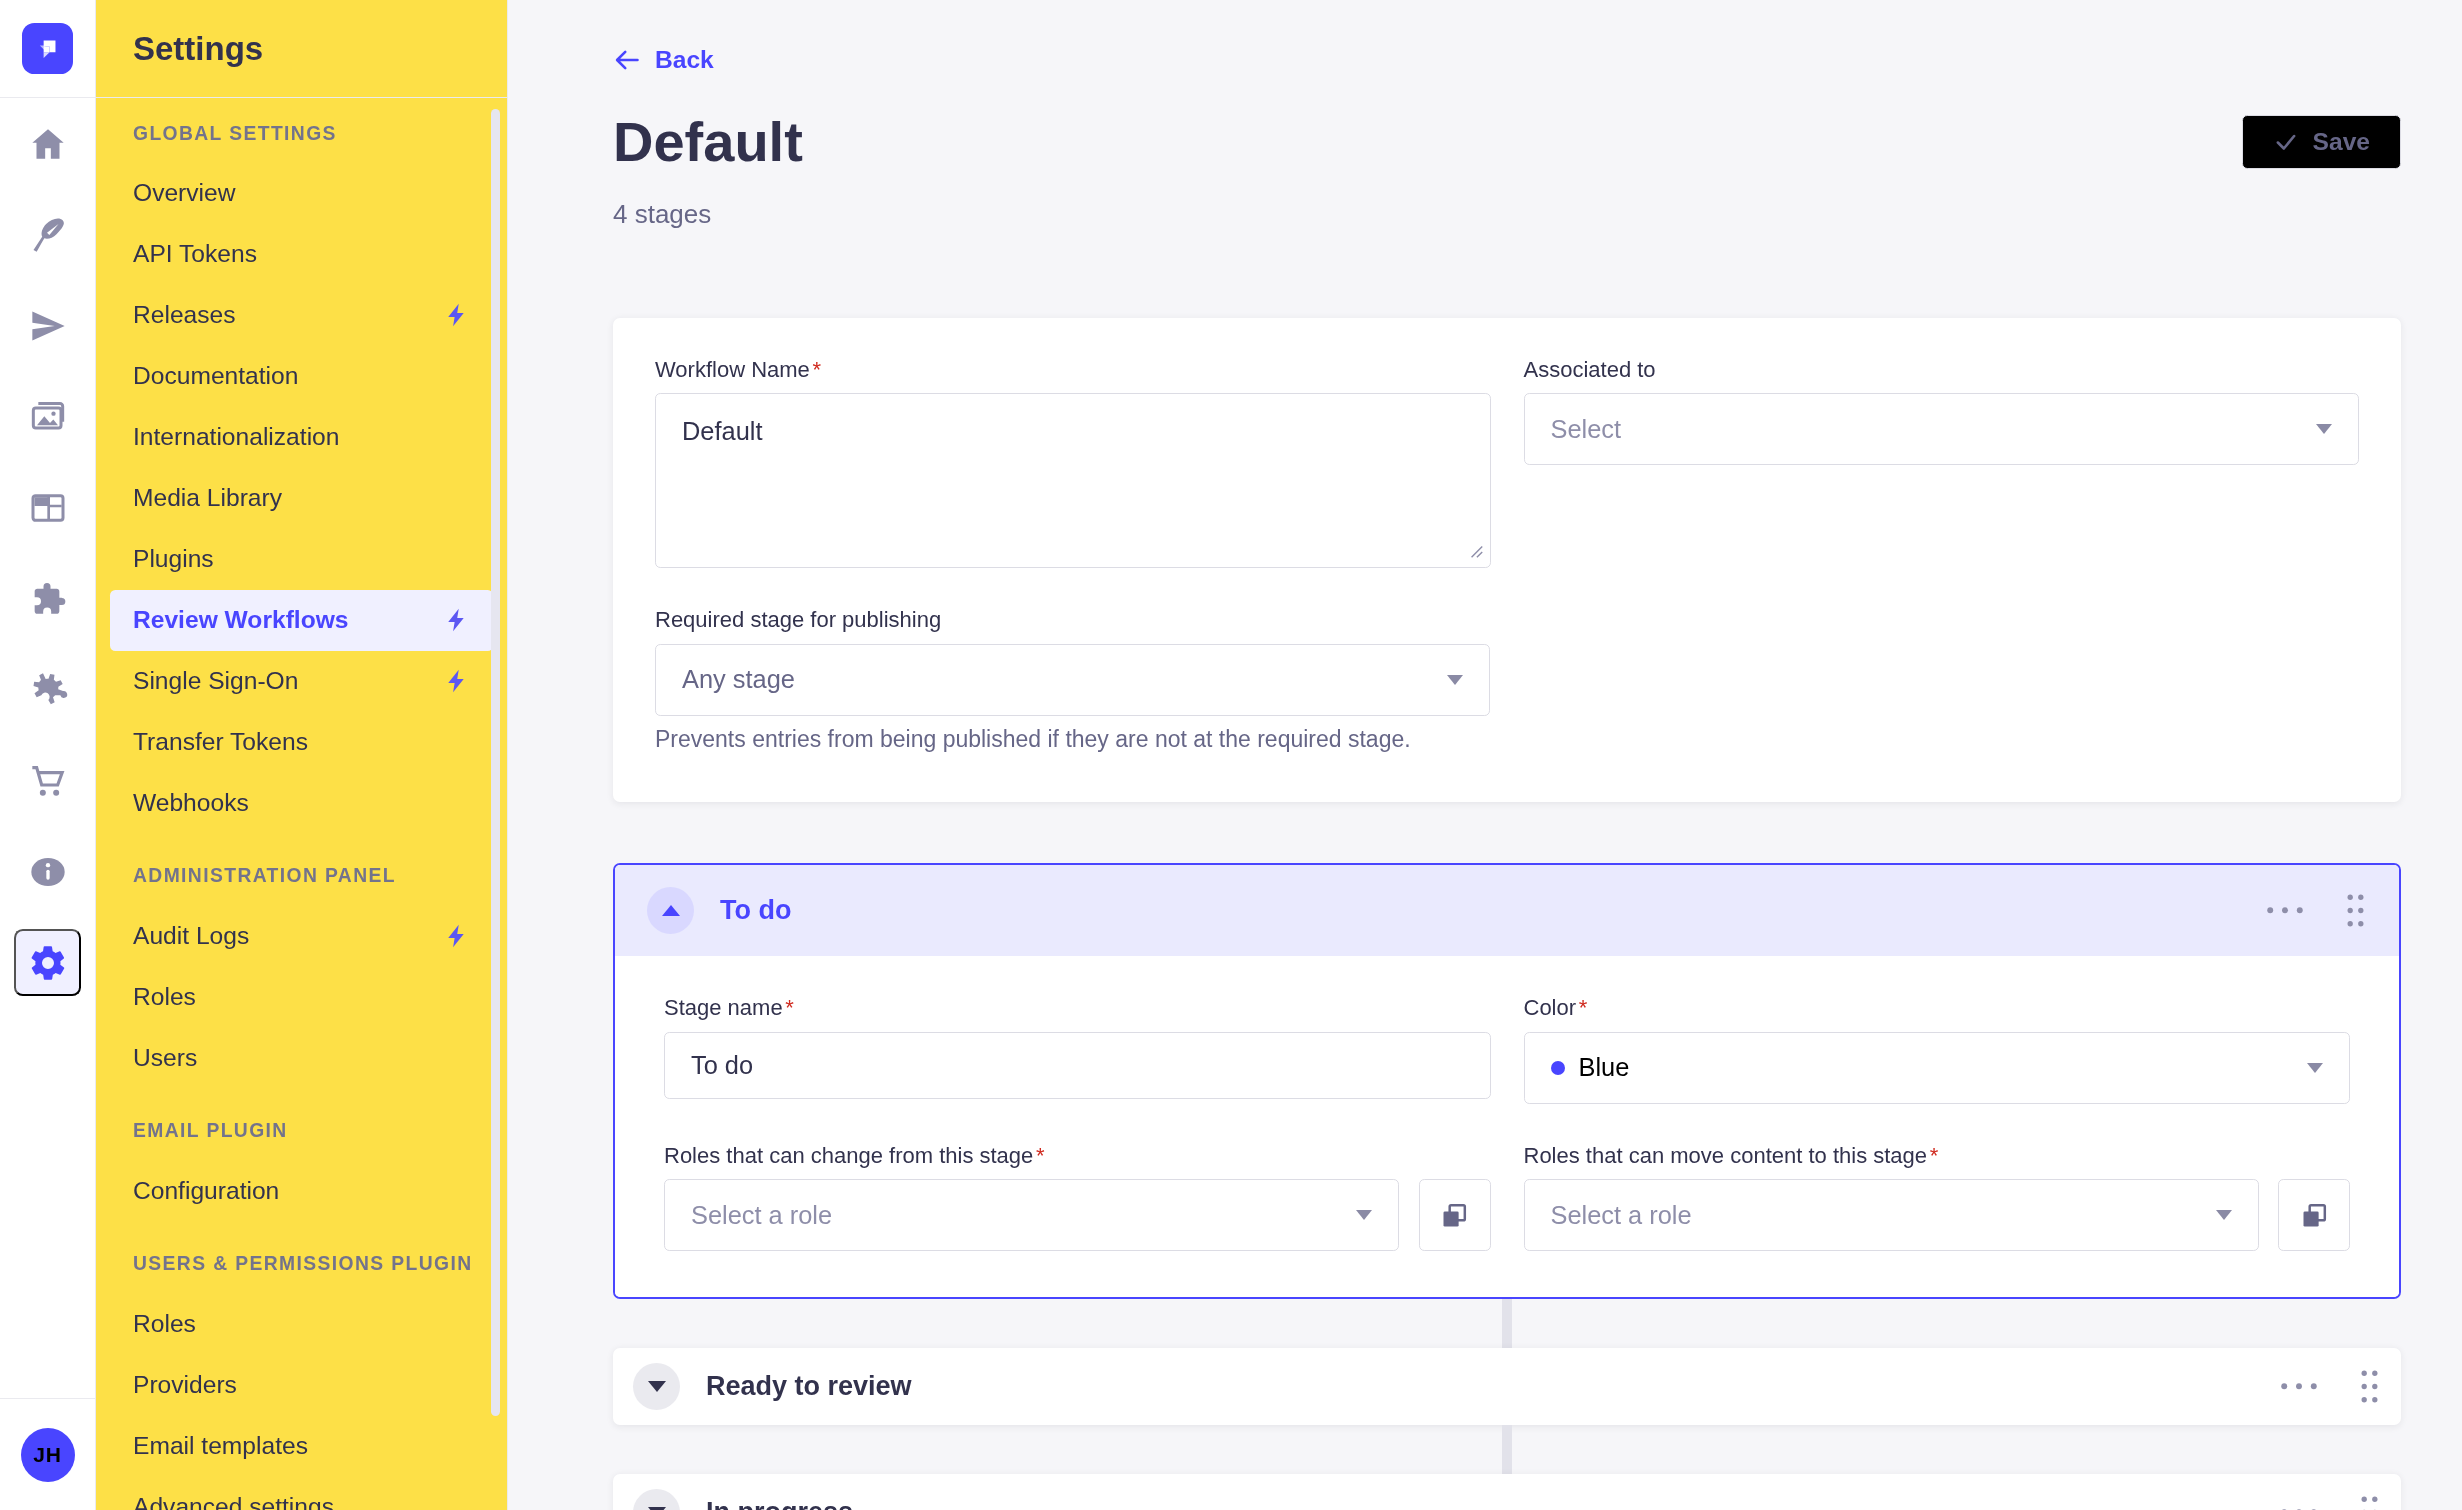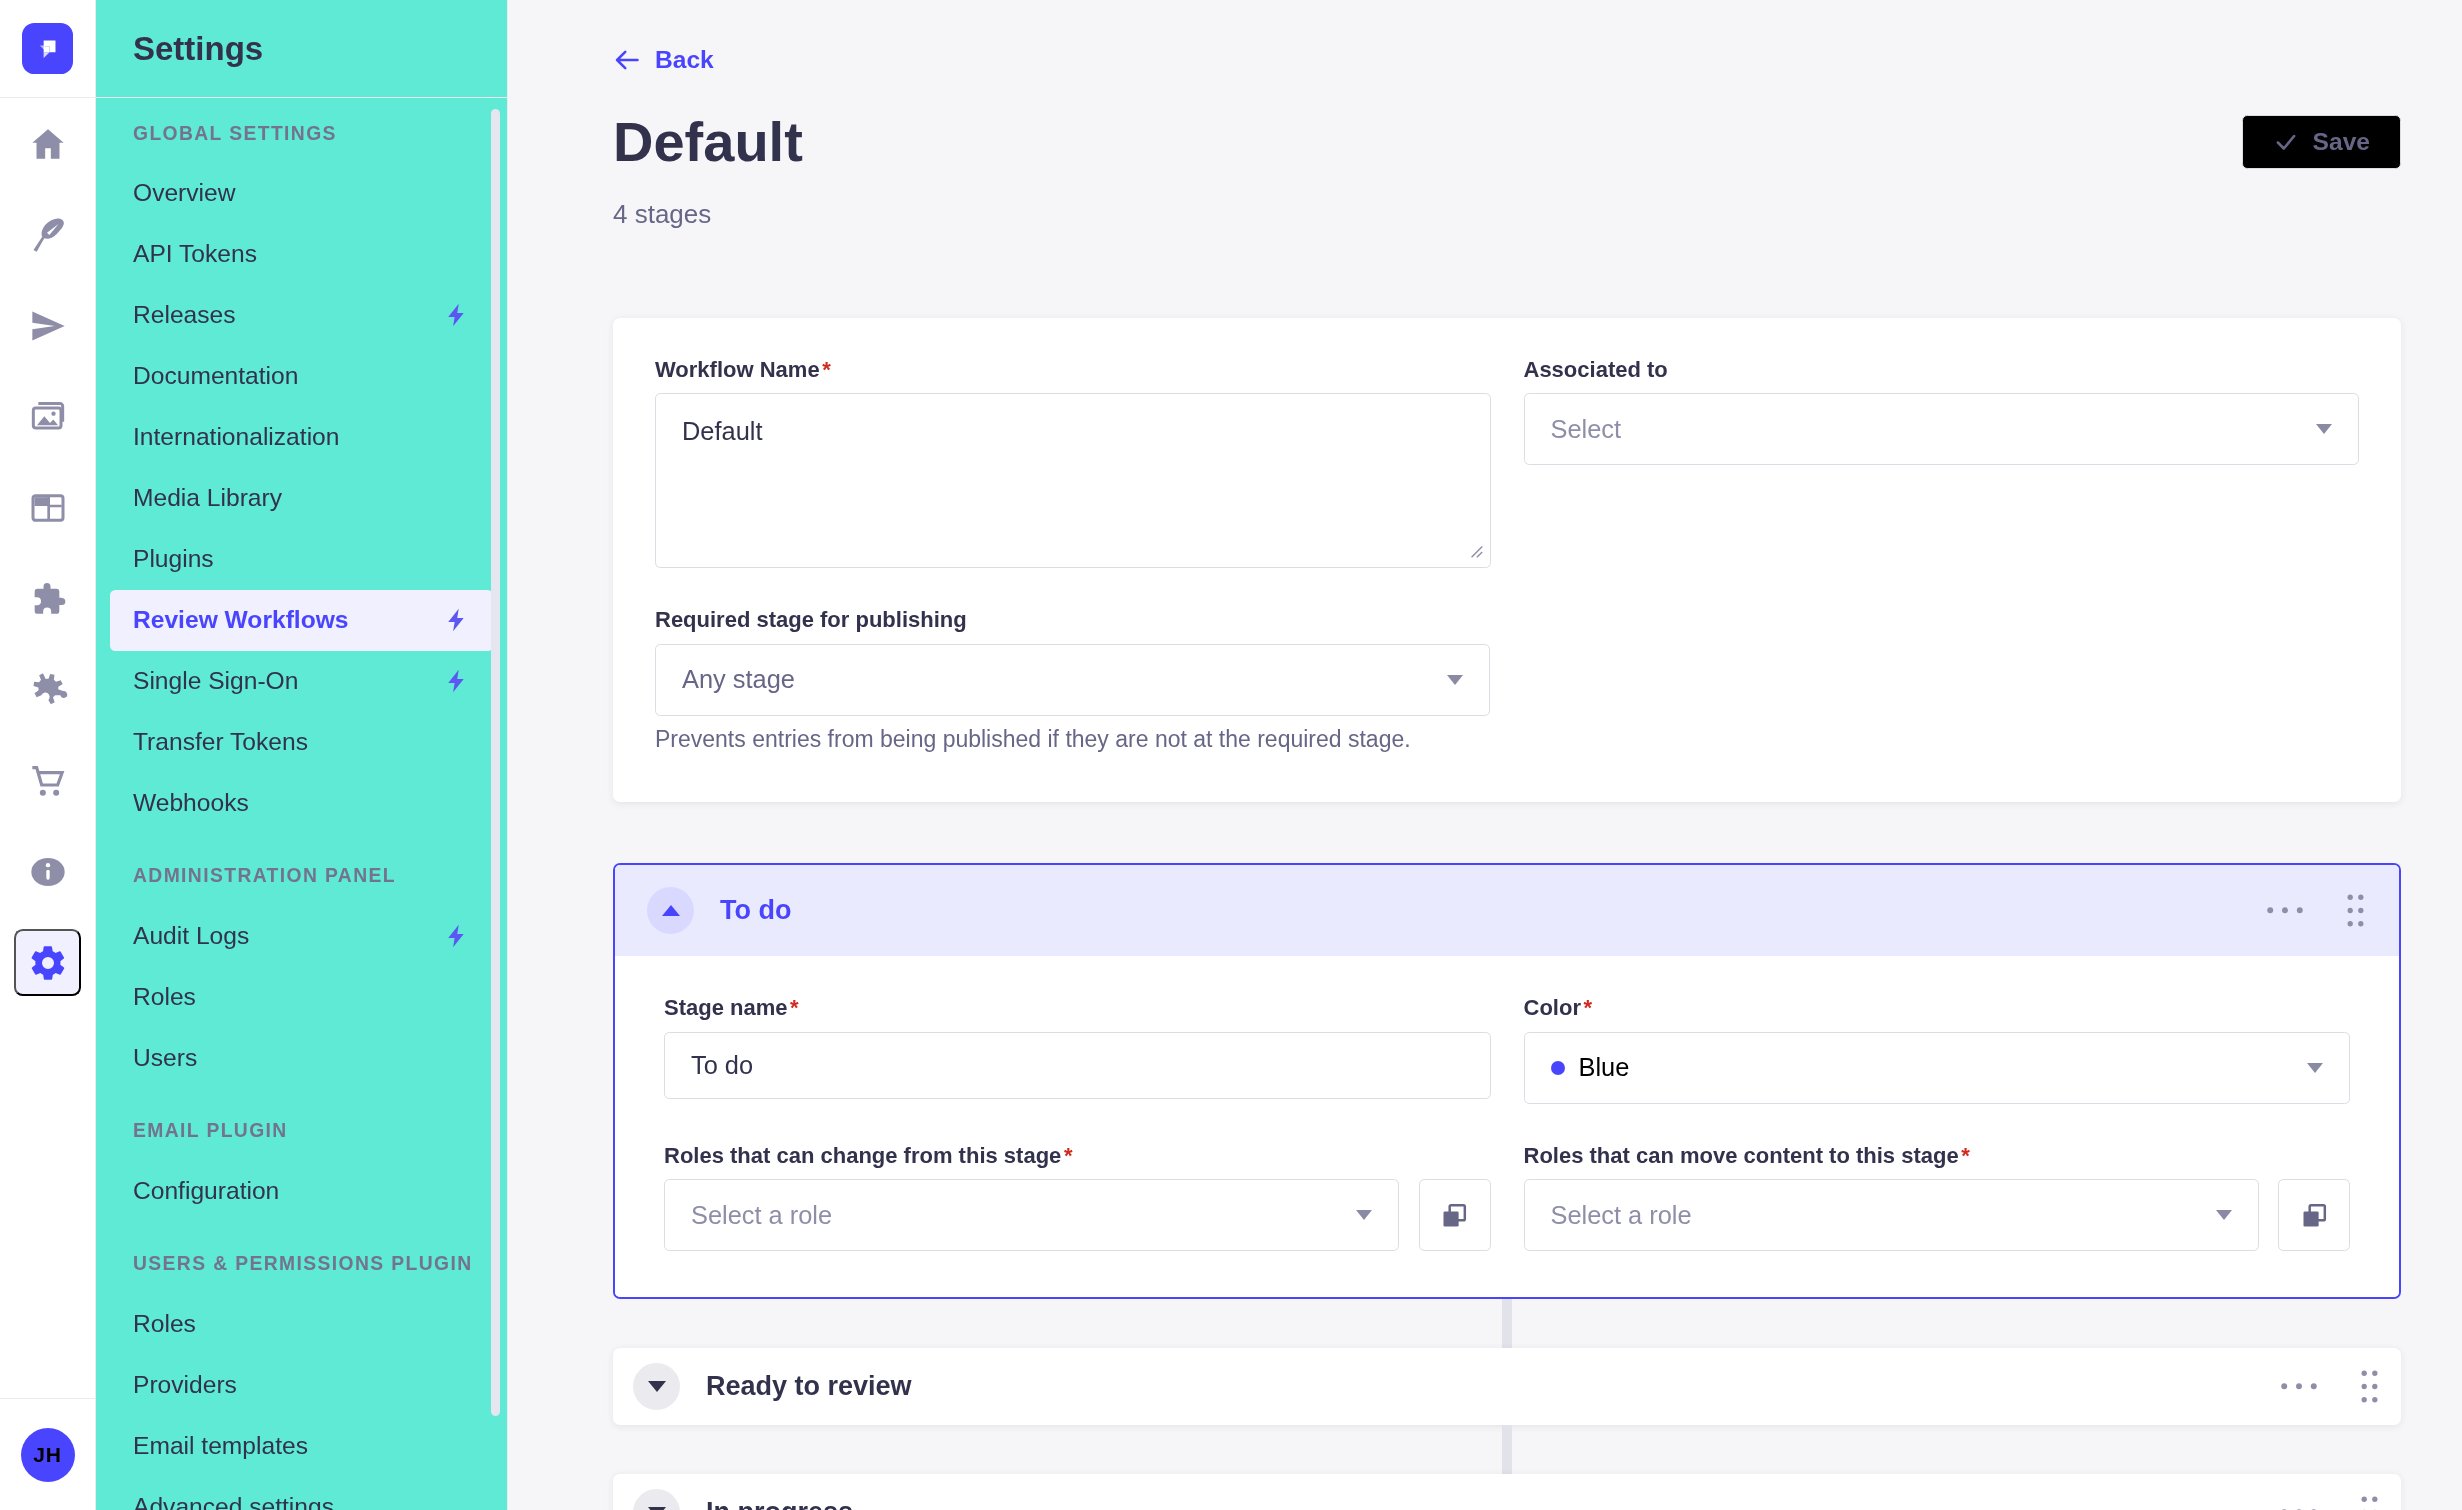--- a/index.html
+++ b/index.html
@@ -42,21 +42,21 @@
     display:flex; align-items:center; justify-content:center; background:#fff;
   }
   .avatar {
     width:54px; height:54px; border-radius:50%; background:var(--accent,#4945FF);
     color:#000000; font-size:21px; font-weight:700; letter-spacing:0.9px;
     display:flex; align-items:center; justify-content:center; cursor:pointer; border:none;
   }
 
   
   .subnav {
-    width:412px; height:100%; background:#5eead4; flex:0 0 auto;
+    width:412px; height:100%; background:#fde047; flex:0 0 auto;
     border-right:1.8px solid var(--line,#EAEAEF); position:relative; overflow:hidden;
   }
   .subnav-header {
     height:98px; border-bottom:1.8px solid var(--line,#EAEAEF);
     display:flex; align-items:center; padding-left:37px;
   }
   .subnav-header h1 { font-size:33px; font-weight:700; color:var(--text,#32324D); }
   .nav-list { padding-top:17.5px; }
   .nav-section-header {
     height:35px; line-height:35px; margin:24.6px 0 12.3px; padding-left:37px;
@@ -92,21 +92,21 @@
     color:var(--muted,#666687); font-size:24.6px; font-weight:600; cursor:pointer;
   }
   .page-subtitle { margin-top:24.6px; font-size:26px; color:var(--muted,#666687); }
 
   .card {
     background:#fff; border-radius:7px;
     box-shadow:0 1.8px 7px rgba(33,33,52,.08);
   }
   .form-card { margin-top:88px; padding:39px 42px 49px; }
   .grid-2 { display:grid; grid-template-columns:1fr 1fr; column-gap:33px; }
-  .field-label { font-size:22px; font-weight:700; color:var(--text,#32324D); margin-bottom:10.5px; display:block; }
+  .field-label { font-size:22px; font-weight:400; color:var(--text,#32324D); margin-bottom:10.5px; display:block; }
   .req { color:var(--danger,#D02B20); margin-left:2.6px; }
   .hint { margin-top:10.5px; font-size:23px; color:var(--muted,#666687); }
 
   .textarea-wrap { position:relative; }
   textarea.input-textarea {
     width:100%; height:175px; resize:none; border:0.9px solid #DCDCE4; border-radius:5.3px;
     padding:23px 26px; font-family:"Liberation Sans",sans-serif; font-size:25.4px;
     color:var(--text,#32324D); outline:none; background:#fff; display:block;
   }
   .resize-grip { position:absolute; right:7px; bottom:8.8px; color:#8E8EA9; }

